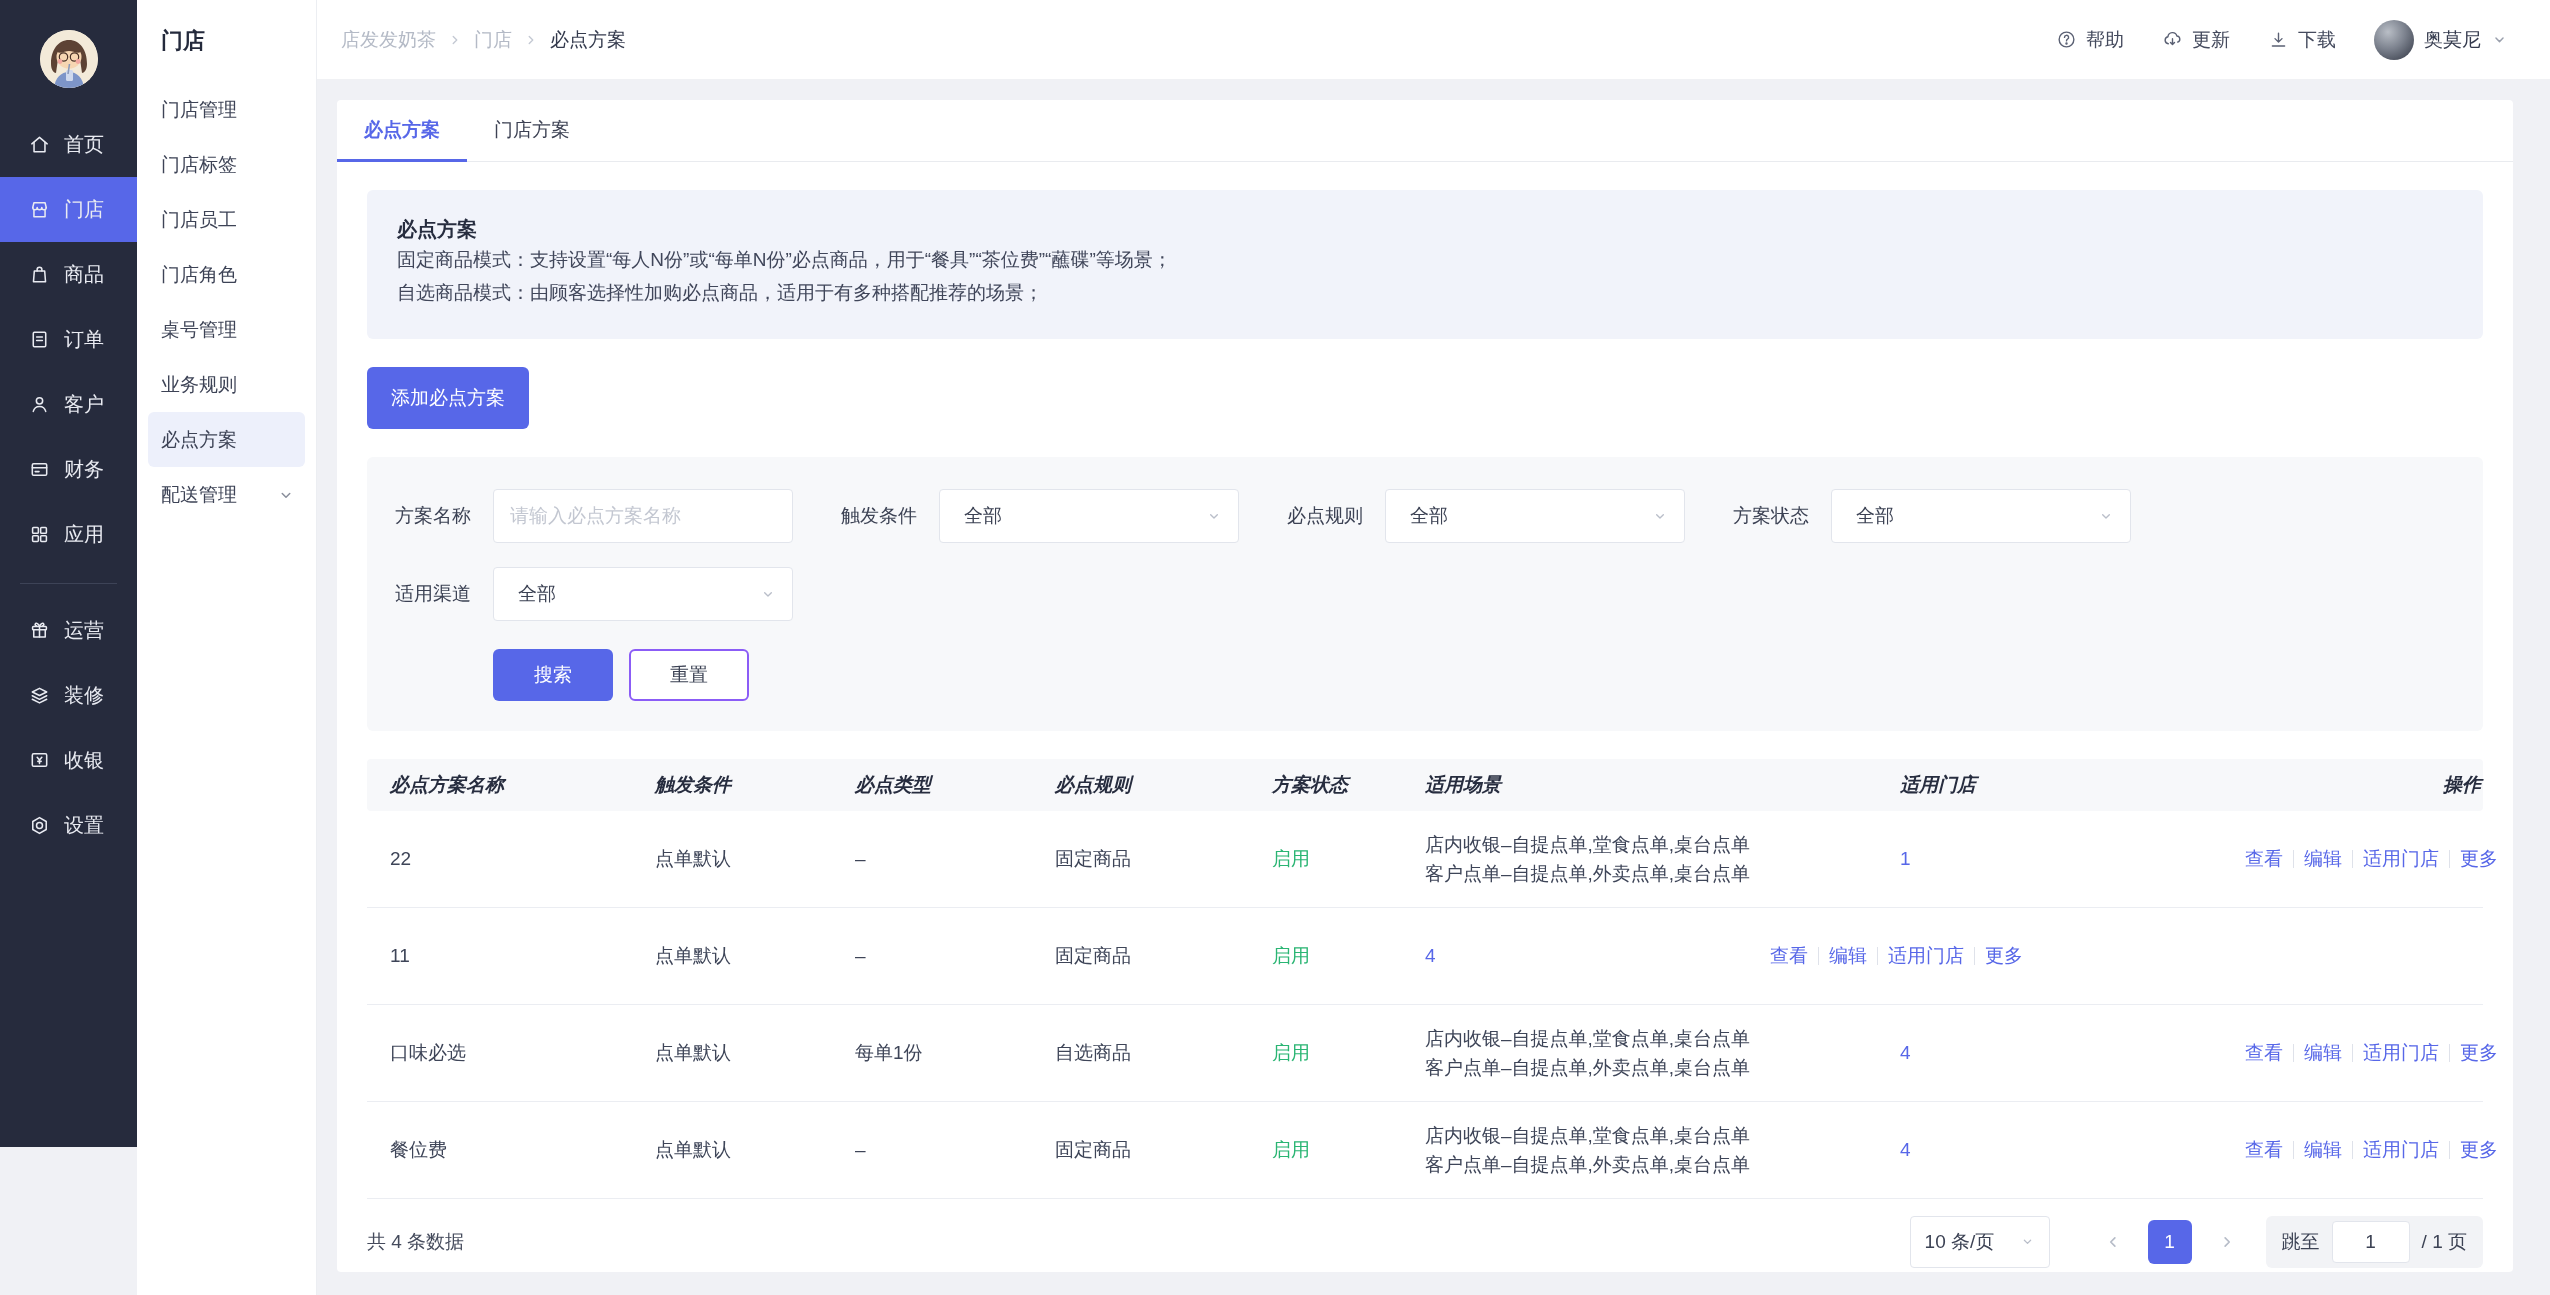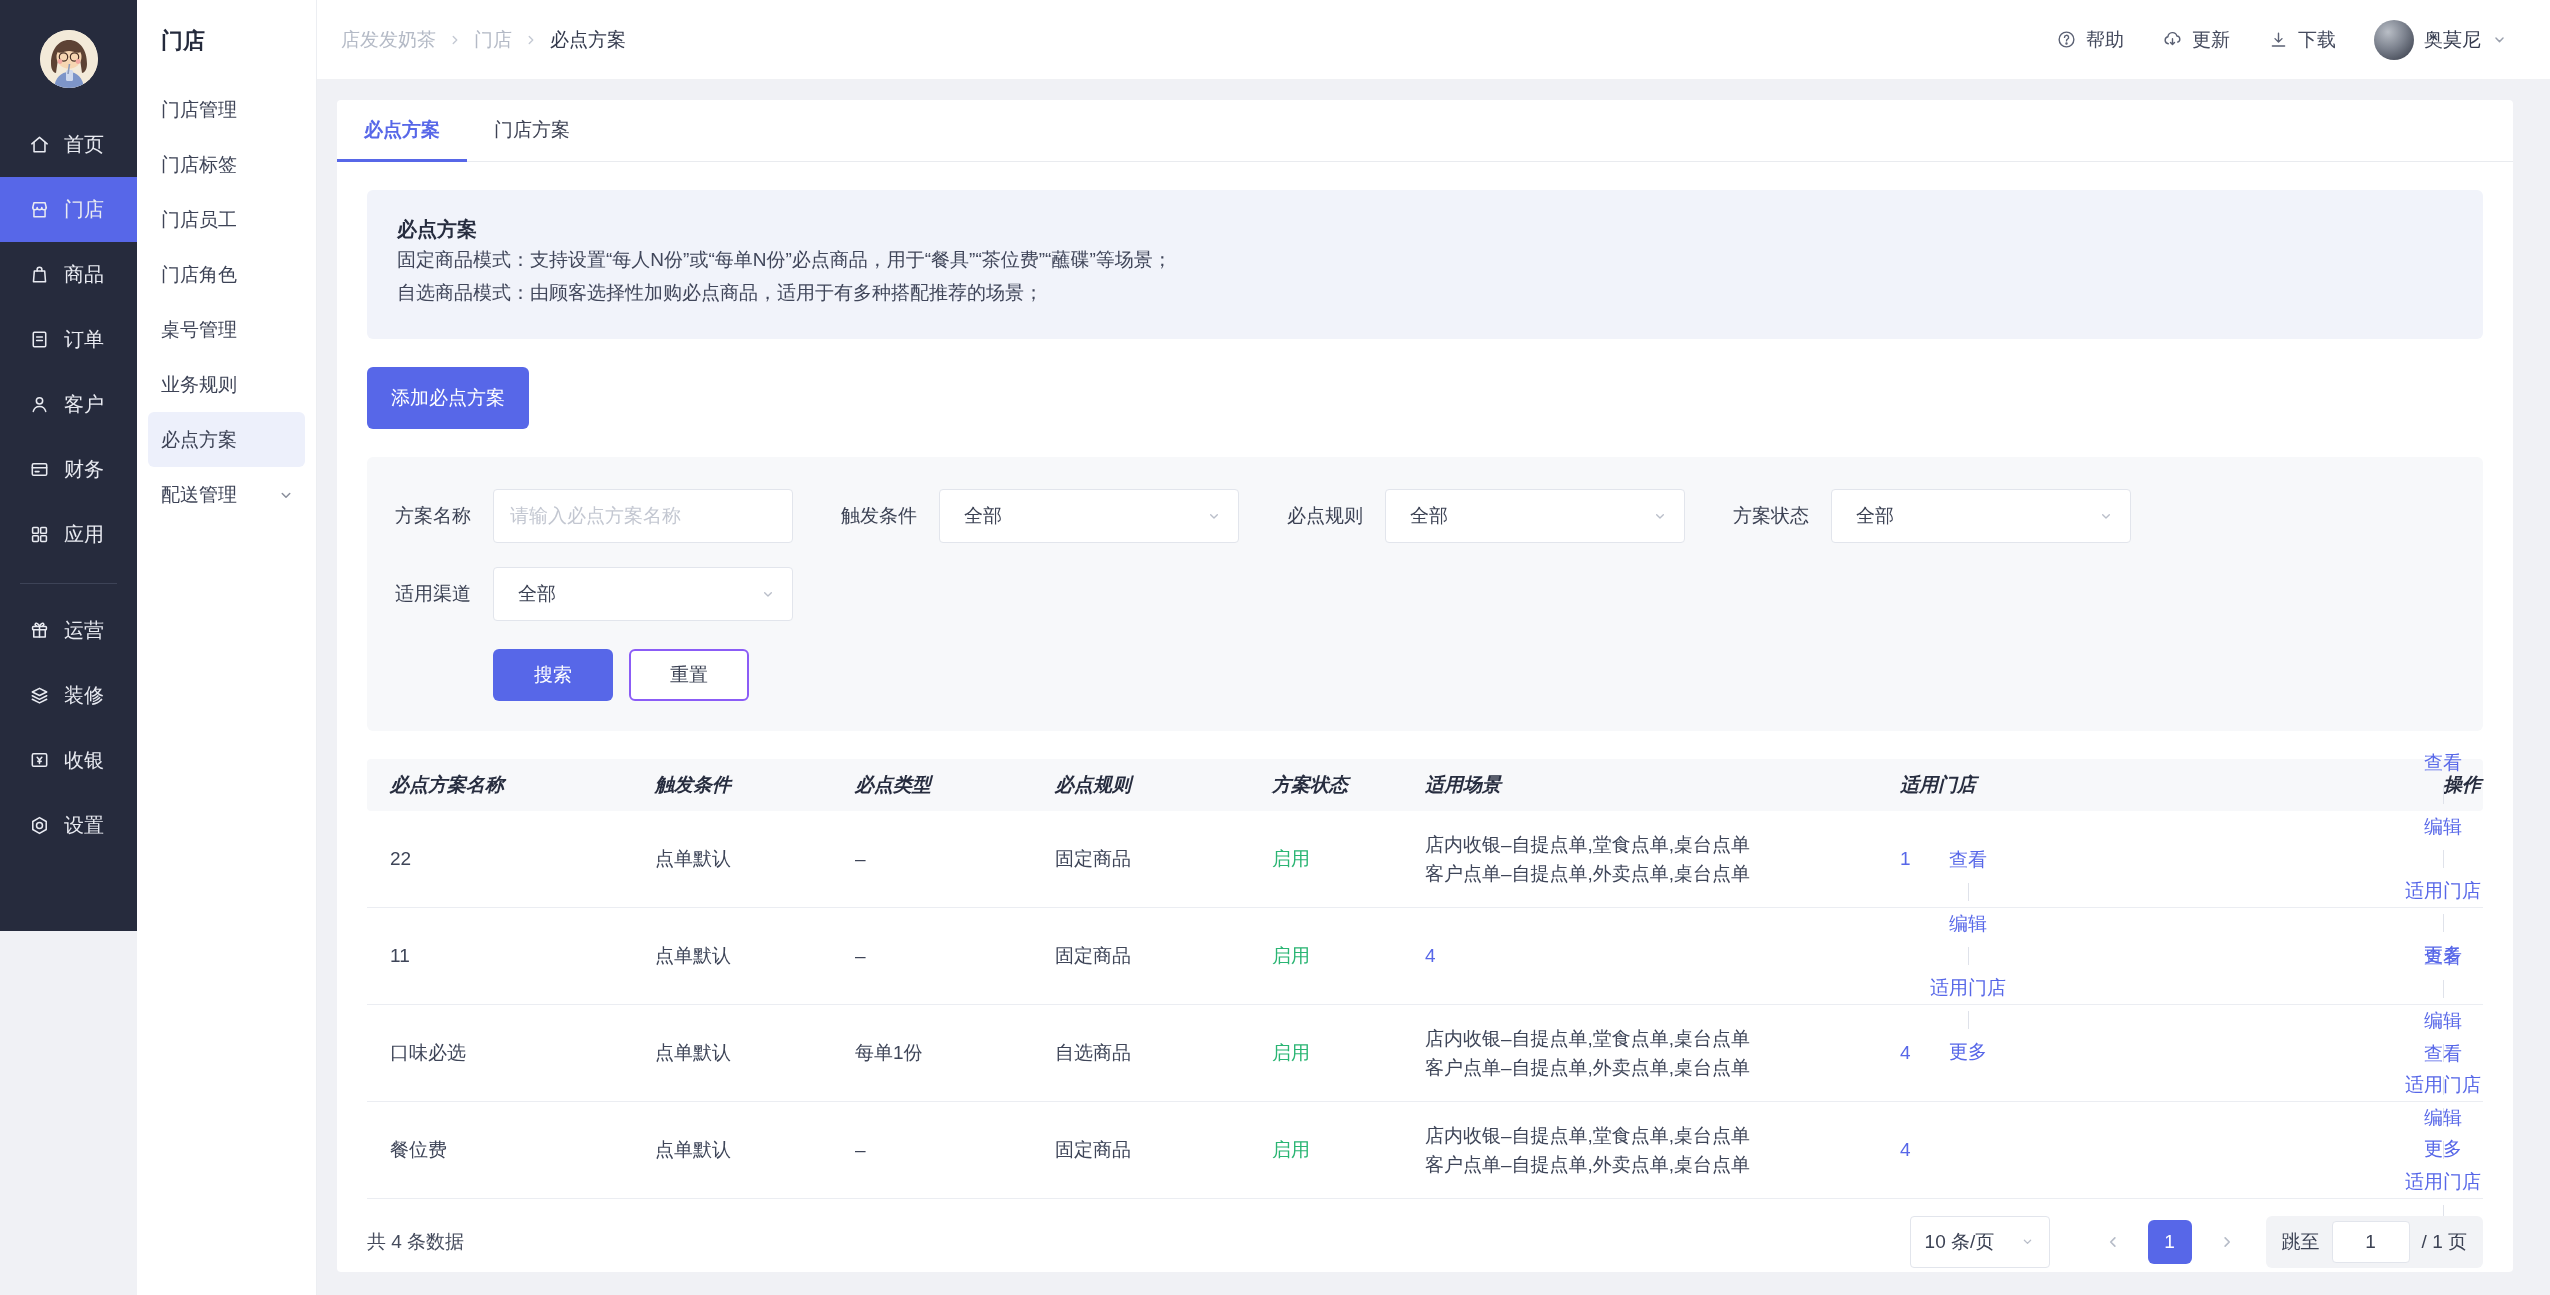--- a/index.html
+++ b/index.html
@@ -1,20 +1,20 @@
 <!DOCTYPE html>
 <html><head>
 <meta charset="utf-8">
 <style>
   * { margin:0; padding:0; box-sizing:border-box; }
   html,body { width:2550px; height:1295px; overflow:hidden; }
   body { font-family:"Liberation Sans","DejaVu Sans",sans-serif; background:#f0f1f5; color:#3a4052; }
 
   
-  .rail { position:absolute; left:0; top:0; width:137px; height:931px; background:#262b3d; z-index:5; }
+  .rail { position:absolute; left:0; top:0; width:137px; height:1147px; background:#262b3d; z-index:5; }
   .rail-avatar { width:58px; height:58px; border-radius:50%; margin:30px auto 24px; overflow:hidden; background:#f3ead9; }
   .rail-item { height:65px; display:flex; align-items:center; padding-left:28px; gap:13px;
                color:#e9ebf2; font-size:20px; cursor:pointer; }
   .rail-item.active { background:#5767e8; }
   .rail-item .icon { display:inline-flex; }
   .rail-item .icon svg { width:23px; height:23px; }
   .rail-divider { height:1px; background:#3d4357; margin:16px 20px 14px; }
 
   
   .submenu { position:absolute; left:137px; top:0; width:180px; height:1295px; background:#fff;
@@ -85,21 +85,21 @@
   .table { margin:28px 30px 0; font-size:19px; }
   .t-head { display:flex; background:#f7f8fa; border-radius:4px; height:52px; align-items:center;
             font-weight:bold; color:#272d3f;font-style:italic; }
   .t-row { display:flex; align-items:center; height:97px; border-bottom:1px solid #ebedf2; color:#3e4558; }
   .t-cell { padding-left:23px; flex:none; }
   .c1{width:265px;} .c2{width:200px;} .c3{width:200px;} .c4{width:217px;} .c5{width:153px;}
   .c6{width:475px;} .c7{width:345px;} .c8{width:261px; text-align:right; padding-right:2px;}
   .scene-line { line-height:29px; }
   .status-on { color:#2ab573; }
   .store-count { color:#5767e8; cursor:pointer; }
-  .actions { display:inline-flex; align-items:center; gap:10px; white-space:nowrap;flex-direction:column; }
+  .actions { display:inline-flex; align-items:center; gap:10px; white-space:nowrap; }
   .act-link { color:#5767e8; cursor:pointer; }
   .act-sep { width:1px; height:18px; background:#dfe2ea; display:inline-block; }
 
   
   .t-footer { margin:0 30px; height:85px; display:flex; align-items:center; }
   .total-text { font-size:19px; color:#454b5c; }
   .pager { margin-left:auto; display:flex; align-items:center; }
   .page-size { width:140px; height:52px; background:#fff; border:1px solid #e2e5ec; border-radius:4px;
                display:flex; align-items:center; justify-content:space-between; padding:0 14px;
                font-size:19px; color:#3c4254; cursor:pointer; }

